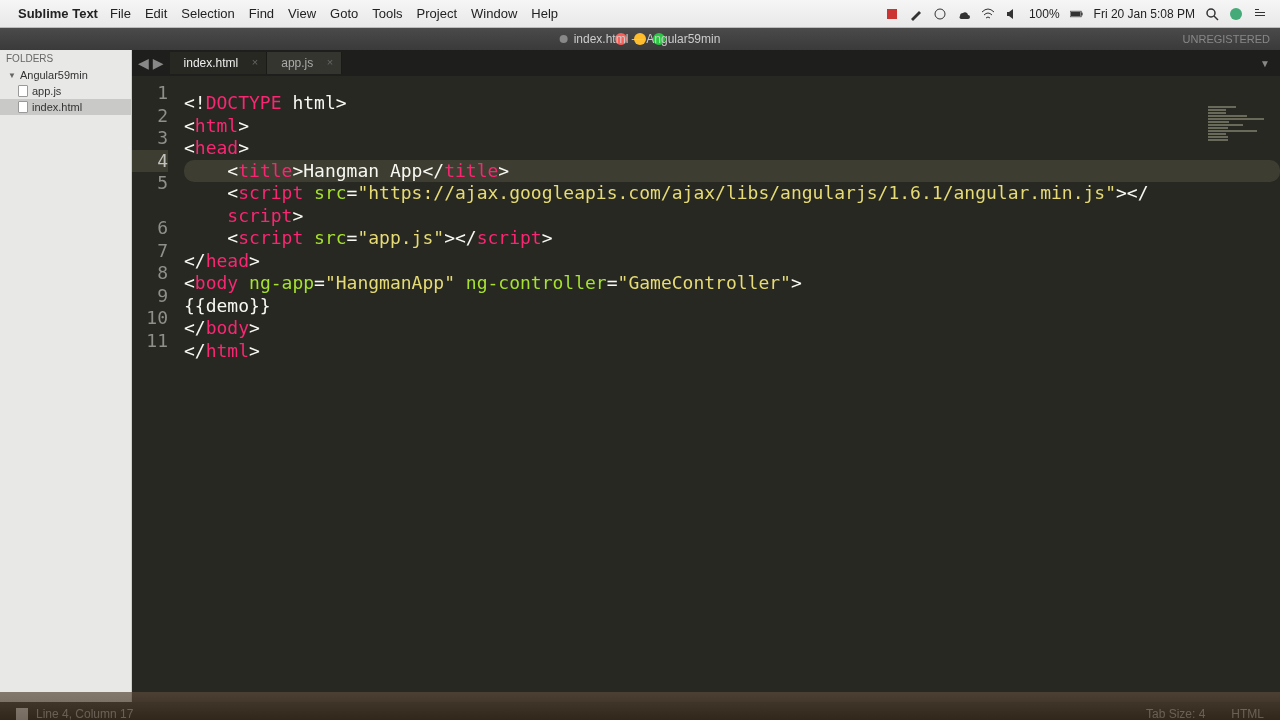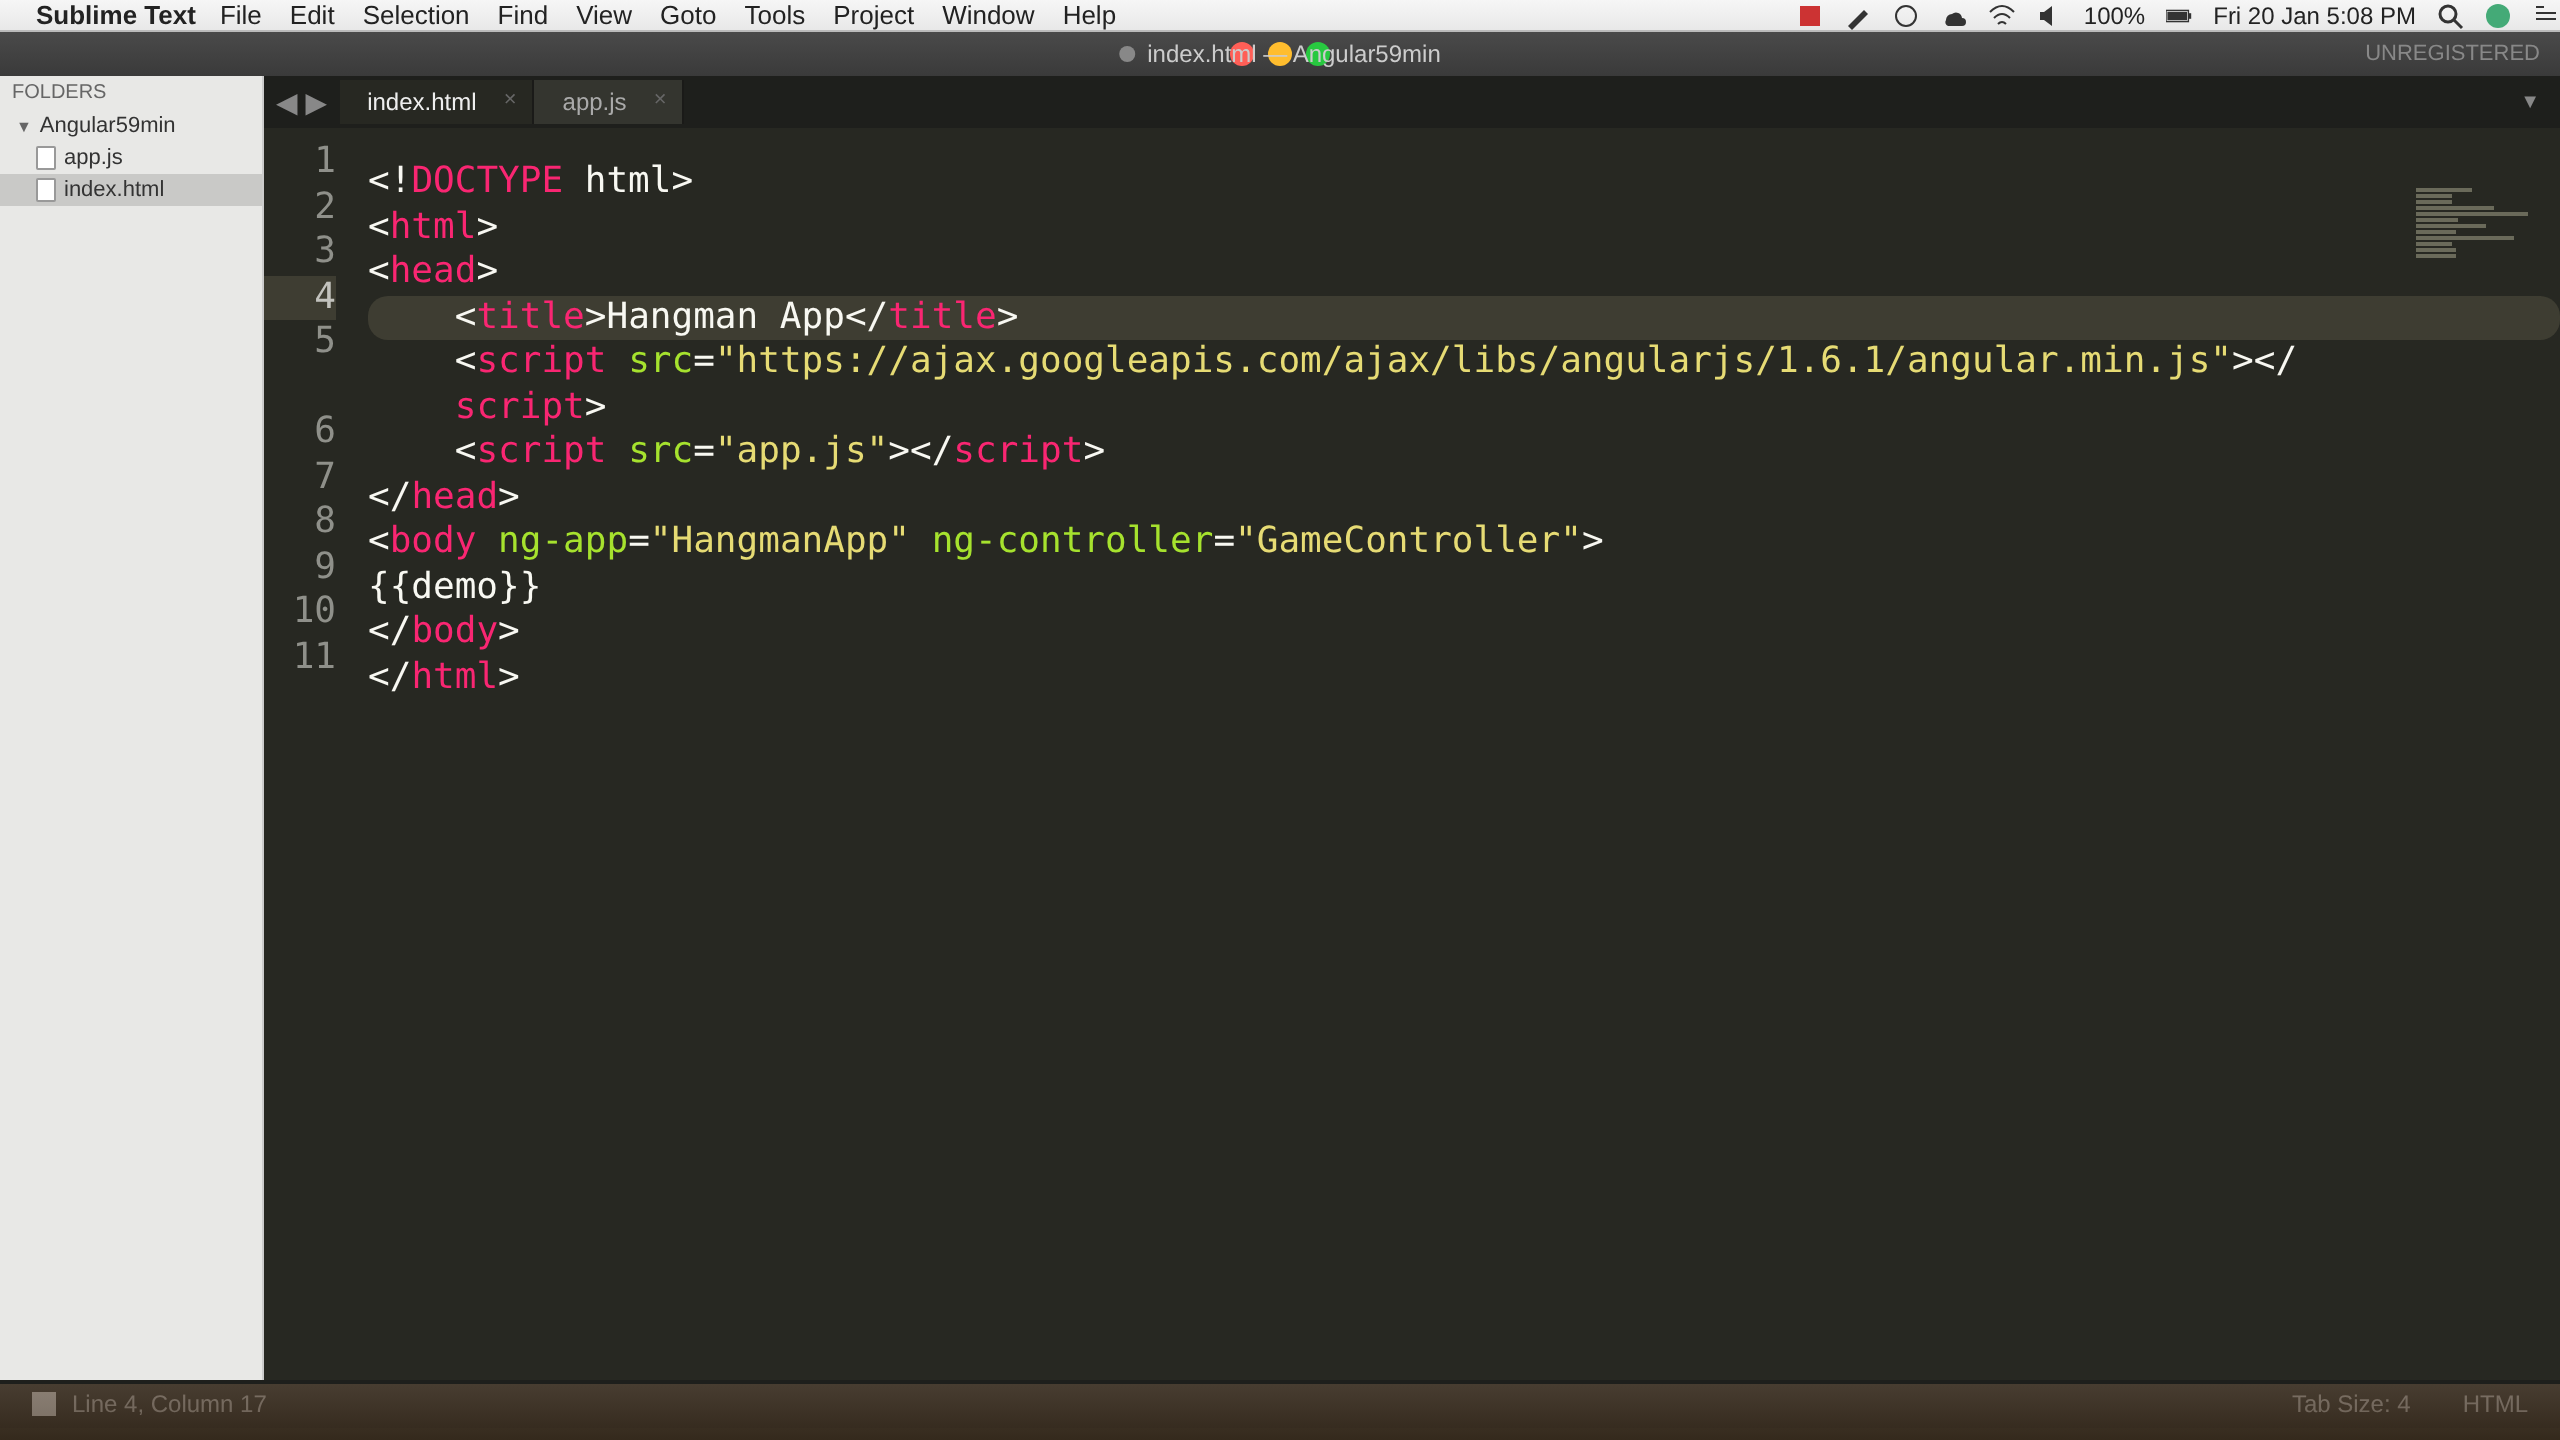--- a/index.html
+++ b/index.html
@@ -8,35 +8,35 @@
   font-size: 13px;
   background: #272822;
   width: 1280px;
   height: 720px;
   overflow: hidden;
   position: relative;
 }
 
 
 .menubar {
-  height: 16px;
+  height: 28px;
   background: linear-gradient(#f6f6f6, #e8e8e8);
   border-bottom: 1px solid #bbb;
   display: flex;
   align-items: center;
   padding: 0 8px;
   color: #222;
   position: relative;
 }
 .apple-logo { font-size: 14px; margin-right: 10px; }
 .app-name { font-weight: bold; margin-right: 12px; }
 .menu-item { margin-right: 14px; cursor: default; }
 .menubar-right {
   position: absolute;
-  right: 0;
+  right: 13px;
   display: flex;
   align-items: center;
   gap: 10px;
   font-size: 12px;
 }
 .menubar-right svg, .menubar-right .mi { width: 14px; height: 14px; }
 
 
 .titlebar {
   height: 22px;

